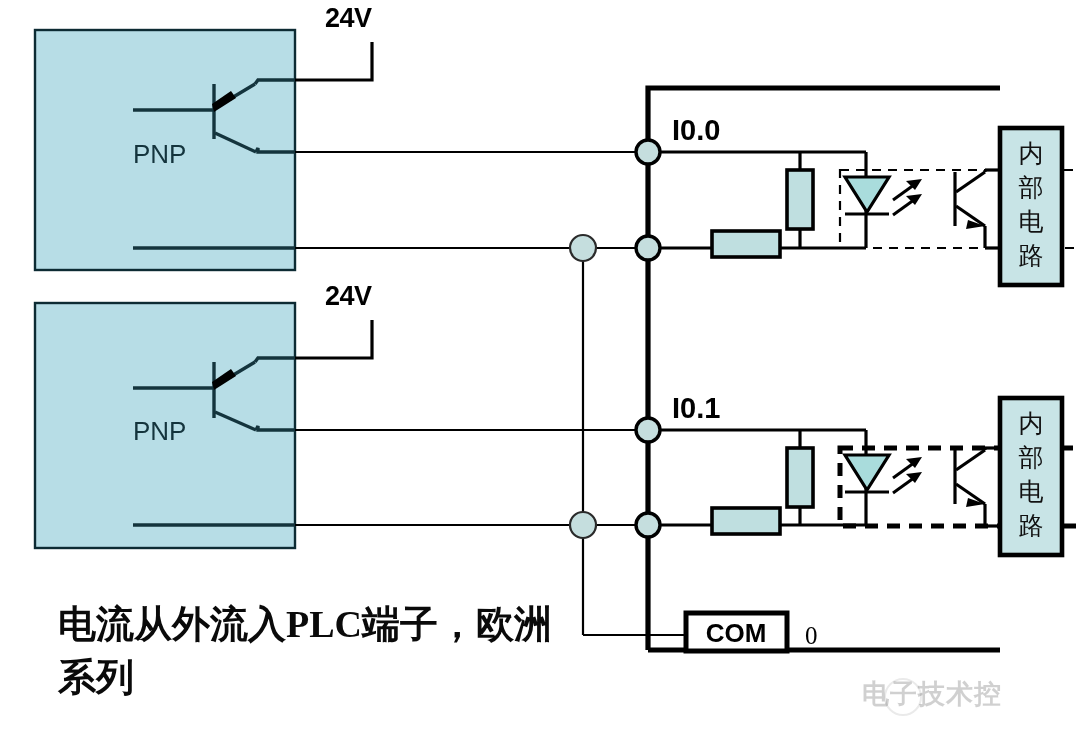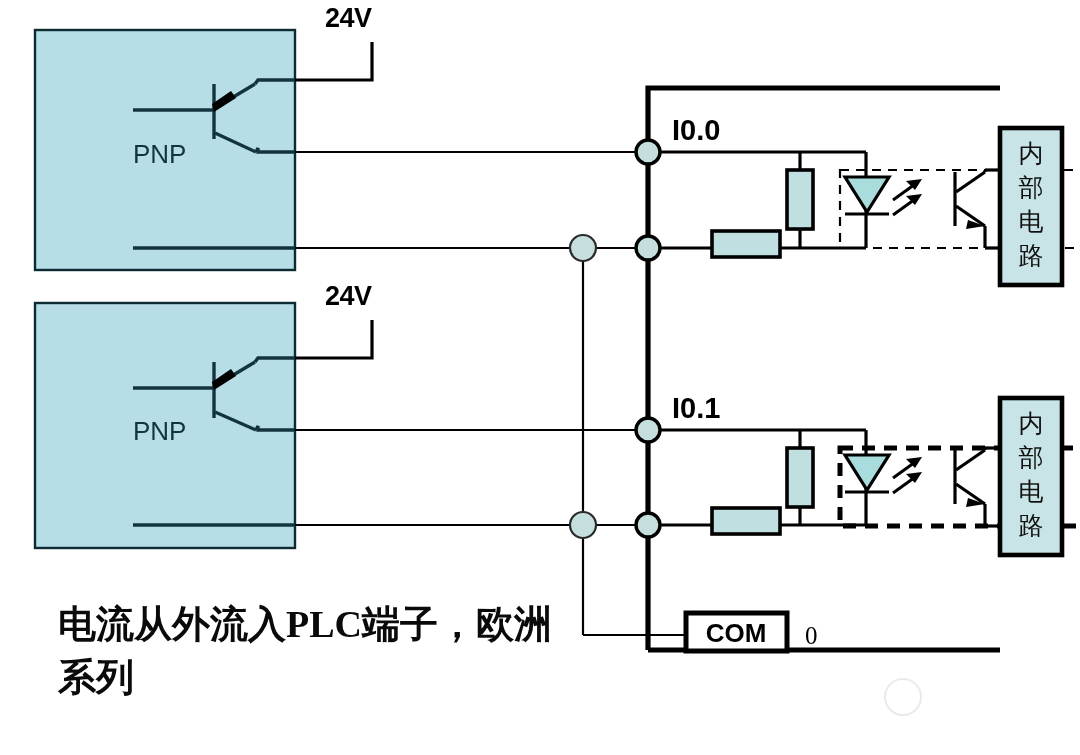--- a/index.html
+++ b/index.html
@@ -340,13 +340,14 @@
     <g>
       <text class="caption-cn" x="58" y="637">电流从外流入PLC端子，欧洲</text>
       <text class="caption-cn" x="58" y="690">系列</text>
     </g>
 
   </svg>
 </div>
 
 <div id="watermarks">
   <div class="wm-logo"></div>
+  <div class="wm wm-upper">电子技术控</div>
 </div>
 
 </body></html>

